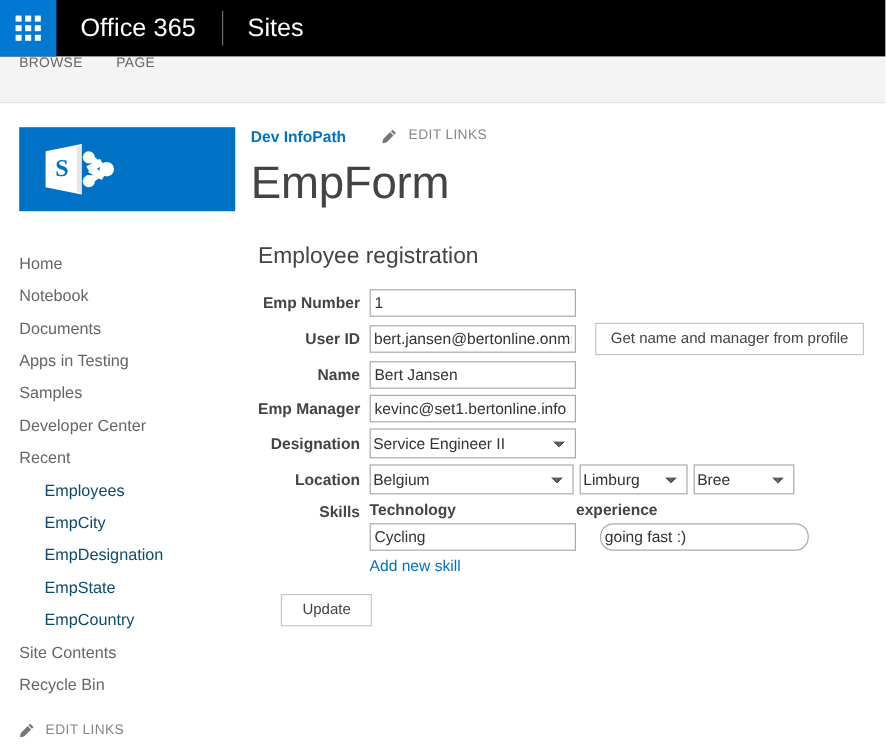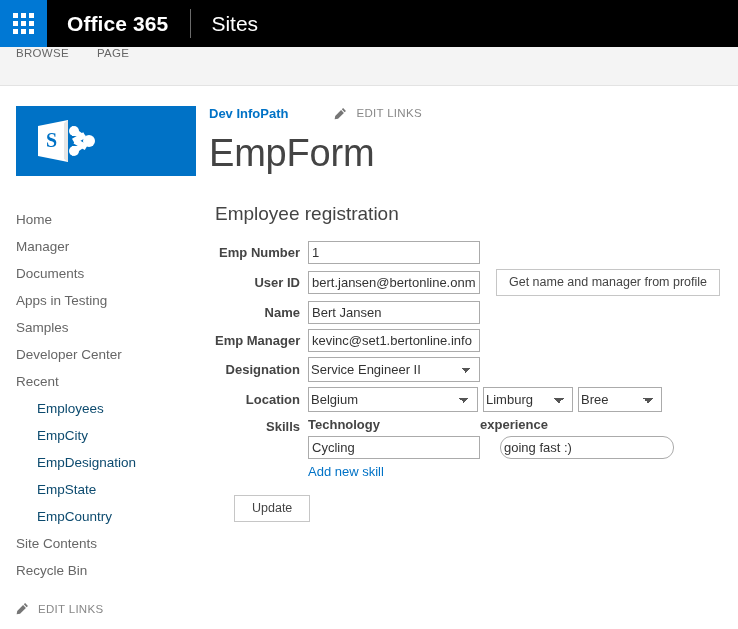--- a/index.html
+++ b/index.html
@@ -42,21 +42,21 @@
   }
   .waffle-grid i {
     display: block;
     width: 5px;
     height: 5px;
     background: #ffffff;
   }
   .suite-brand {
     color: #ffffff;
     font-size: 21px;
-    font-weight: 700;
+    font-weight: 400;
     letter-spacing: .1px;
     display: flex;
     align-items: center;
     padding: 0 22px 0 20px;
     white-space: nowrap;
     cursor: pointer;
   }
   .suite-sep {
     width: 1px;
     background: #6b6b6b;
@@ -150,21 +150,20 @@
   .maincol {
     flex: 1;
     padding-top: 18px;
     padding-left: 4px;
     box-sizing: border-box;
   }
   .crumb-row {
     display: flex;
     align-items: center;
     height: 18px;
-    gap: 16px;
   }
   .crumb {
     font-size: 13px;
     font-weight: bold;
     color: #0072c6;
     cursor: pointer;
     white-space: nowrap;
   }
   .edit-links-top {
     display: flex;
@@ -365,21 +364,21 @@
         <circle cx="40" cy="33" r="5" fill="#ffffff"></circle>
         <circle cx="55" cy="23" r="6" fill="#ffffff"></circle>
         <rect x="41" y="20" width="13" height="6" fill="#ffffff" transform="rotate(30 41 23)"></rect>
         <rect x="41" y="20" width="13" height="6" fill="#ffffff" transform="rotate(-30 41 26)"></rect>
         <polygon points="34,2 34,44 30,41 30,5" fill="#e6e6e6"></polygon>
       </svg>
     </div>
 
     <div class="quicklaunch">
       <div class="ql-item">Home</div>
-      <div class="ql-item">Manager</div>
+      <div class="ql-item">Notebook</div>
       <div class="ql-item">Documents</div>
       <div class="ql-item">Apps in Testing</div>
       <div class="ql-item">Samples</div>
       <div class="ql-item">Developer Center</div>
       <div class="ql-item">Recent</div>
       <div class="ql-item ql-sub">Employees</div>
       <div class="ql-item ql-sub">EmpCity</div>
       <div class="ql-item ql-sub">EmpDesignation</div>
       <div class="ql-item ql-sub">EmpState</div>
       <div class="ql-item ql-sub">EmpCountry</div>

